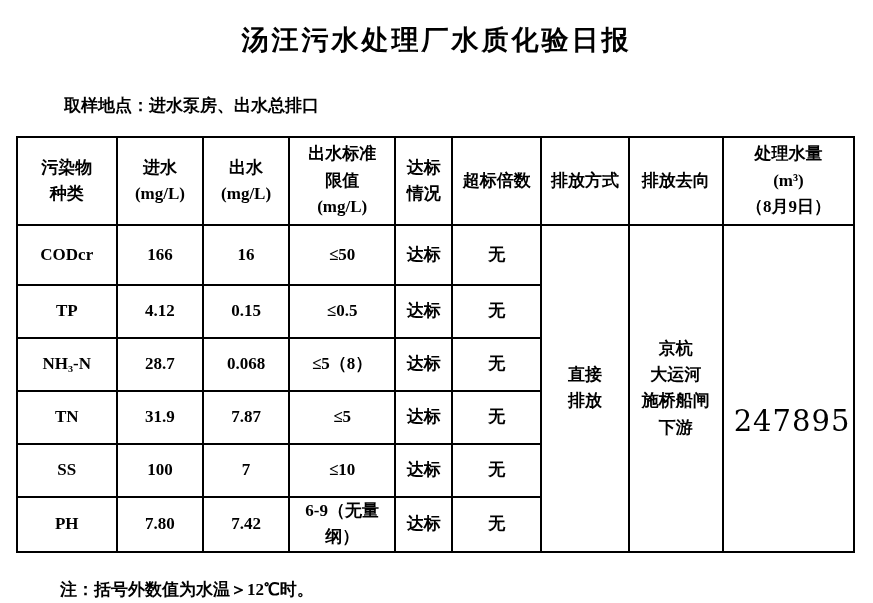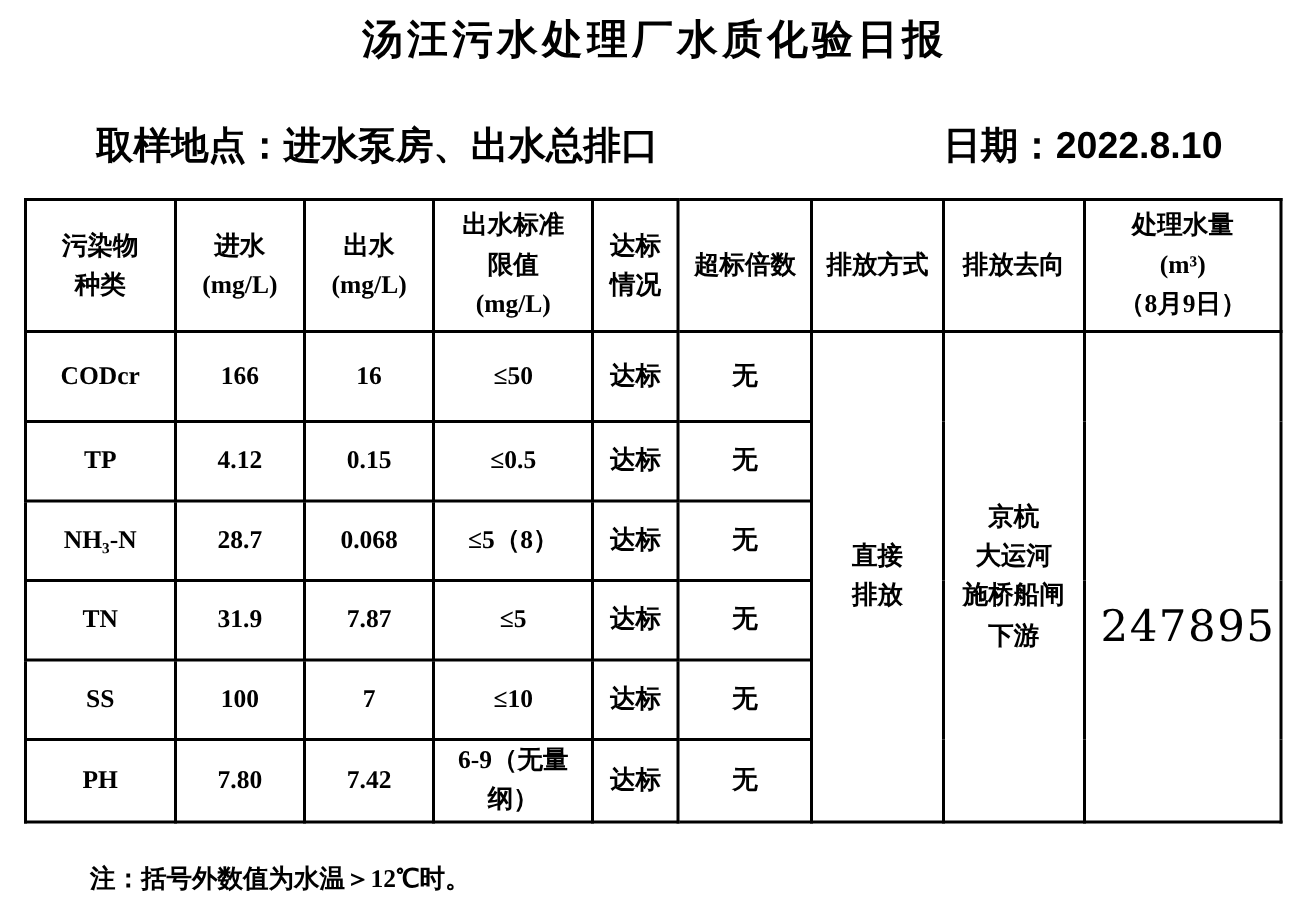--- a/index.html
+++ b/index.html
@@ -8,33 +8,33 @@
     background: #ffffff;
   }
   body {
     width: 873px;
     height: 603px;
     color: #000;
     font-family: "Liberation Serif", serif;
     overflow: hidden;
   }
   .title {
-    padding-top: 8px;
+    padding-top: 22px;
     text-align: center;
     font-size: 27px;
     font-weight: bold;
     letter-spacing: 3px;
     font-family: "Liberation Sans", sans-serif;
   }
   .meta-row {
     display: flex;
     justify-content: space-between;
     align-items: flex-end;
     margin: 36px 58px 16px 64px;
-    font-size: 25px;
+    font-size: 17px;
     font-weight: bold;
     font-family: "Liberation Sans", sans-serif;
   }
   table.report {
     border-collapse: collapse;
     table-layout: fixed;
     margin: 19px 18px 0 16px;
   }
   table.report th,
   table.report td {
@@ -72,21 +72,20 @@
     font-weight: bold;
   }
 </style>
 </head>
 <body>
 
 <div class="title">汤汪污水处理厂水质化验日报</div>
 
 <div class="meta-row">
   <span>取样地点：进水泵房、出水总排口</span>
-  <span>日期：2022.8.10</span>
 </div>
 
 <table class="report">
   <colgroup>
     <col style="width:100px">
       <col style="width:87px">
       <col style="width:86px">
     <col style="width:107px">
       <col style="width:57px">
       <col style="width:90px">

